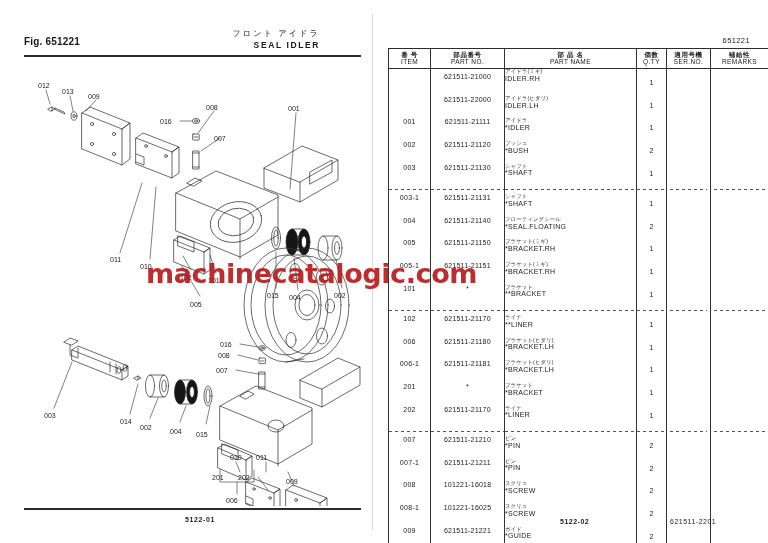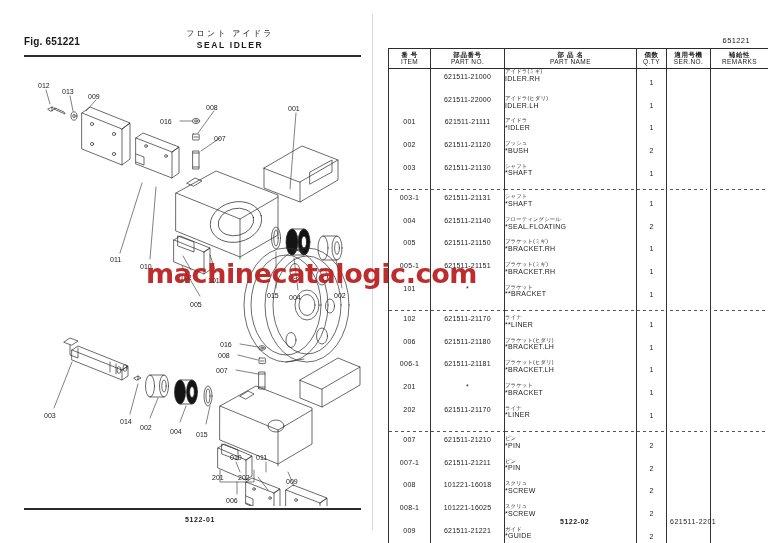--- a/index.html
+++ b/index.html
@@ -6,21 +6,21 @@
   body{
     width:768px;height:543px;position:relative;overflow:hidden;
     font-family:"Liberation Sans","DejaVu Sans",sans-serif;
     color:#1a1a1a;
   }
   .page{position:absolute;inset:0;}
 
   
   .left-panel{position:absolute;left:0;top:0;width:380px;height:543px;}
   .fig-no{position:absolute;left:24px;top:36px;font-size:10px;font-weight:bold;letter-spacing:.2px;}
-  .fig-title{position:absolute;left:140px;top:28px;width:180px;text-align:center;}
+  .fig-title{position:absolute;left:140px;top:28px;width:180px;text-align:right;}
   .fig-title .jp{font-size:8px;letter-spacing:2.2px;}
   .fig-title .en{font-size:8.5px;font-weight:bold;letter-spacing:1.6px;margin-top:1px;}
   .hr-top{position:absolute;left:24px;top:55px;width:337px;height:1.6px;background:#2b2b2b;}
   .hr-bot{position:absolute;left:24px;top:508px;width:337px;height:1.6px;background:#2b2b2b;}
   .left-foot{position:absolute;left:140px;top:516px;width:120px;text-align:center;font-size:7px;font-weight:bold;letter-spacing:.6px;}
 
   .vsep{position:absolute;left:372px;top:14px;width:1px;height:516px;background:#d8d8d8;}
 
   .drawing{position:absolute;left:24px;top:58px;width:337px;height:448px;}
   .drawing svg{width:100%;height:100%;display:block;}

